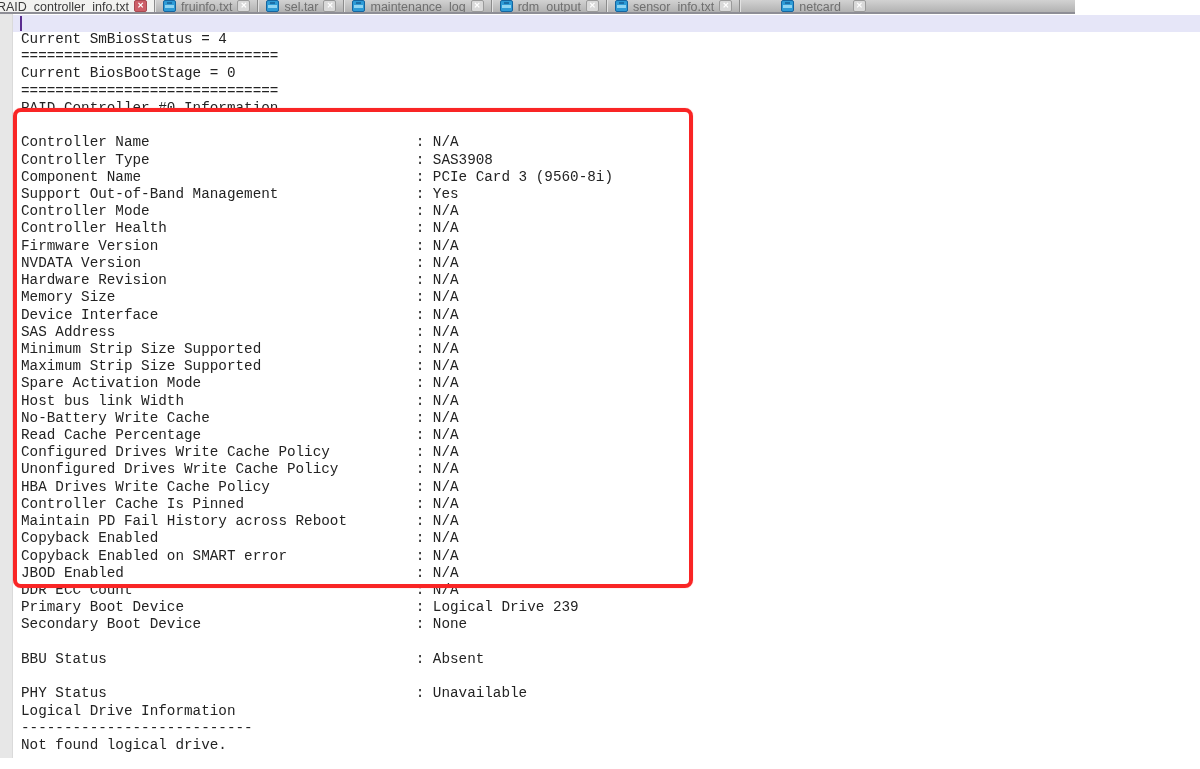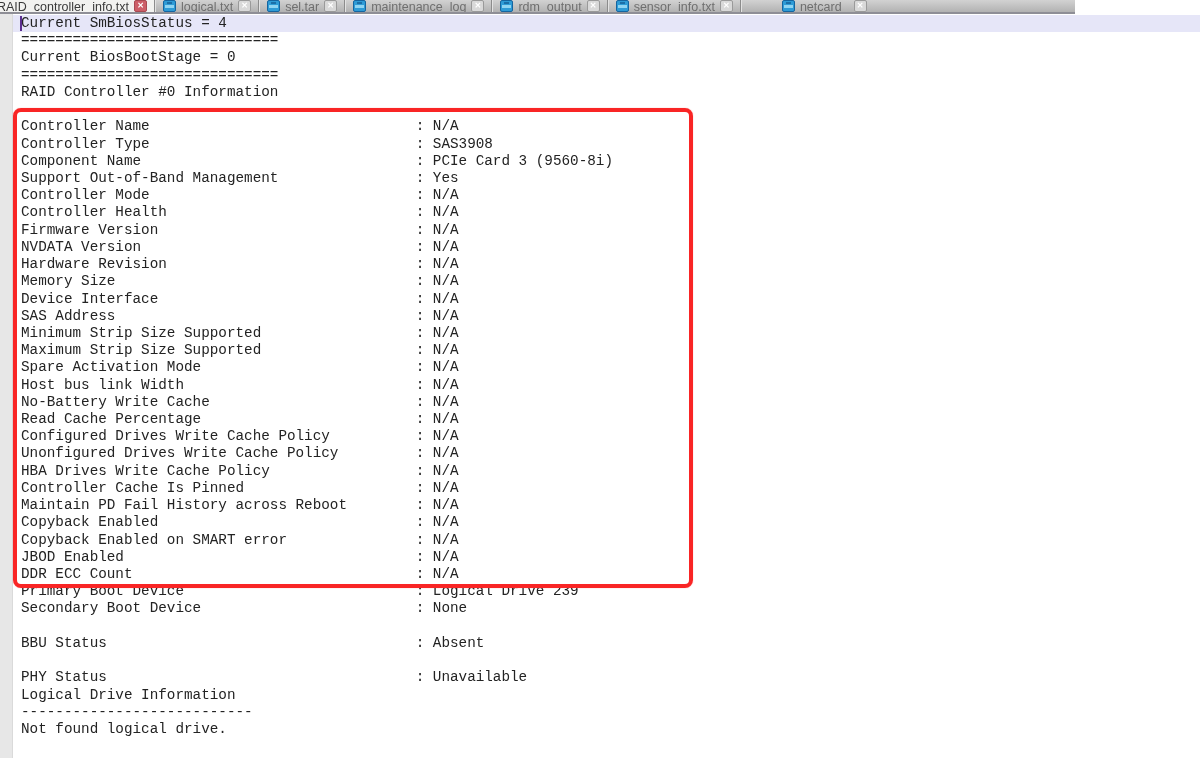--- a/index.html
+++ b/index.html
@@ -32,21 +32,21 @@
   .closebox{width:13px;height:12px;border-radius:2px;flex:0 0 auto;
     background:#d9d9d9;border:1px solid #9a9a9a;box-sizing:border-box;
     color:#ffffff;font-size:8px;line-height:10px;text-align:center;font-weight:bold;cursor:pointer;}
   .closebox.red{background:#cd5f68;border-color:#a94a52;}
   
   .editor{position:absolute;left:0;top:14px;width:1200px;height:755px;background:#ffffff;}
   .margin-strip{position:absolute;left:0;top:0;width:13px;height:744px;
     background:#e7e7e7;border-right:1px solid #dadada;box-sizing:border-box;}
   .cur-line{position:absolute;left:13px;right:0;top:1px;height:17px;background:#e6e6f8;}
   .textarea{
-    position:absolute;left:13px;top:1px;margin:0;padding:0 0 0 8px;
+    position:absolute;left:13px;top:1px;margin:0;padding:16px 0 0 8px;
     font-family:"Liberation Mono","DejaVu Sans Mono",monospace;
     font-size:14.3px;line-height:17.23px;color:#232323;
     white-space:pre;cursor:text;
   }
   .ln{height:17.23px;}
   .caret{position:absolute;left:20px;top:2px;width:2px;height:15px;background:#5b2d90;}
   .annotation{
     position:absolute;left:13px;top:94px;width:672px;height:472px;
     border:4px solid #f92525;border-radius:8px;pointer-events:none;z-index:5;
     box-shadow:0 0 1px rgba(249,37,37,.6);
@@ -55,21 +55,21 @@
 </head>
 <body>
 
 <div class="tabbar">
     <div class="tab active">
       <span class="label">RAID_controller_info.txt</span>
       <span class="closebox red">✕</span>
     </div>
     <div class="tab">
       <span class="floppy"></span>
-      <span class="label">logical.txt</span>
+      <span class="label">fruinfo.txt</span>
       <span class="closebox">✕</span>
     </div>
     <div class="tab">
       <span class="floppy"></span>
       <span class="label">sel.tar</span>
       <span class="closebox">✕</span>
     </div>
     <div class="tab">
       <span class="floppy"></span>
       <span class="label">maintenance_log</span>

